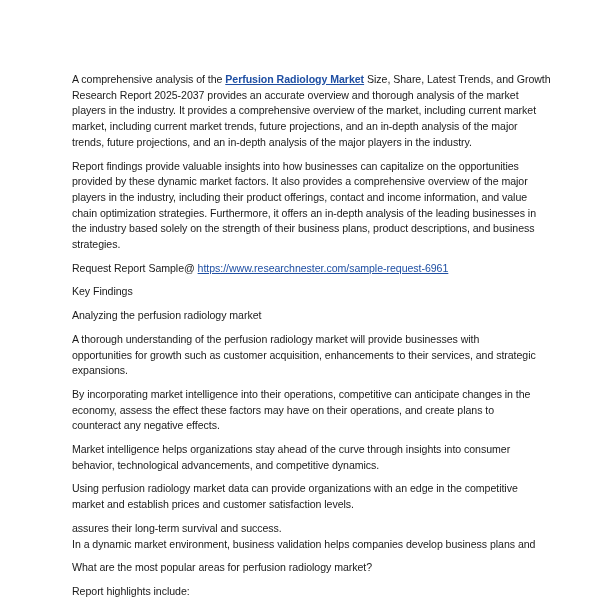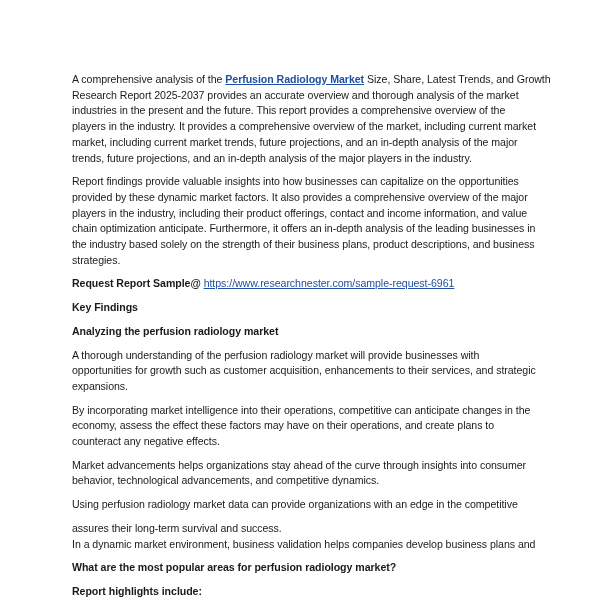--- a/index.html
+++ b/index.html
@@ -12,44 +12,43 @@
   .page {
     position: absolute; left: 0; top: 0; width: 600px; height: 600px; overflow: hidden;
   }
   .content {
     position: absolute; left: 72px; top: 72px; width: 470px;
     font-size: 10.6px; line-height: 15.7px;
     letter-spacing: -0.05px;
   }
   .para { margin: 0 0 8px 0; white-space: nowrap; }
   .line { display: block; }
-  .bold { font-weight: bold; }
+  .bold { font-weight: normal; }
   a.link { color: #1f4fa3; font-weight: bold; text-align: right; }
   a.url { color: #1f4fa3; text-decoration: underline; }
 </style>
 </head>
 <body>
 
 <div class="page">
   <div class="content">
 
     <p class="para">
       <span class="line"><span>A comprehensive analysis of the </span><a class="link" href="#">Perfusion Radiology Market</a><span> Size, Share, Latest Trends, and Growth</span></span>
       <span class="line">Research Report 2025-2037 provides an accurate overview and thorough analysis of the market</span>
-      <span class="line">industries in the present and the future. This report provides a comprehensive overview of the</span>
       <span class="line">players in the industry. It provides a comprehensive overview of the market, including current market</span>
       <span class="line">market, including current market trends, future projections, and an in-depth analysis of the major</span>
       <span class="line">trends, future projections, and an in-depth analysis of the major players in the industry.</span>
     </p>
 
     <p class="para">
       <span class="line">Report findings provide valuable insights into how businesses can capitalize on the opportunities</span>
       <span class="line">provided by these dynamic market factors. It also provides a comprehensive overview of the major</span>
       <span class="line">players in the industry, including their product offerings, contact and income information, and value</span>
-      <span class="line">chain optimization anticipate. Furthermore, it offers an in-depth analysis of the leading businesses in</span>
+      <span class="line">chain optimization strategies. Furthermore, it offers an in-depth analysis of the leading businesses in</span>
       <span class="line">the industry based solely on the strength of their business plans, product descriptions, and business</span>
       <span class="line">strategies.</span>
     </p>
 
     <p class="para">
       <span class="bold">Request Report Sample@ </span><a class="url" href="#">https://www.researchnester.com/sample-request-6961</a>
     </p>
 
     <p class="para bold">Key Findings</p>
 
@@ -61,26 +60,27 @@
       <span class="line">expansions.</span>
     </p>
 
     <p class="para">
       <span class="line">By incorporating market intelligence into their operations, competitive can anticipate changes in the</span>
       <span class="line">economy, assess the effect these factors may have on their operations, and create plans to</span>
       <span class="line">counteract any negative effects.</span>
     </p>
 
     <p class="para">
-      <span class="line">Market advancements helps organizations stay ahead of the curve through insights into consumer</span>
+      <span class="line">Market intelligence helps organizations stay ahead of the curve through insights into consumer</span>
       <span class="line">behavior, technological advancements, and competitive dynamics.</span>
     </p>
 
     <p class="para">
       <span class="line">Using perfusion radiology market data can provide organizations with an edge in the competitive</span>
+      <span class="line">market and establish prices and customer satisfaction levels.</span>
     </p>
 
     <p class="para">
       <span class="line">assures their long-term survival and success.</span>
       <span class="line">In a dynamic market environment, business validation helps companies develop business plans and</span>
     </p>
 
     <p class="para bold">What are the most popular areas for perfusion radiology market?</p>
 
     <p class="para bold">Report highlights include:</p>

